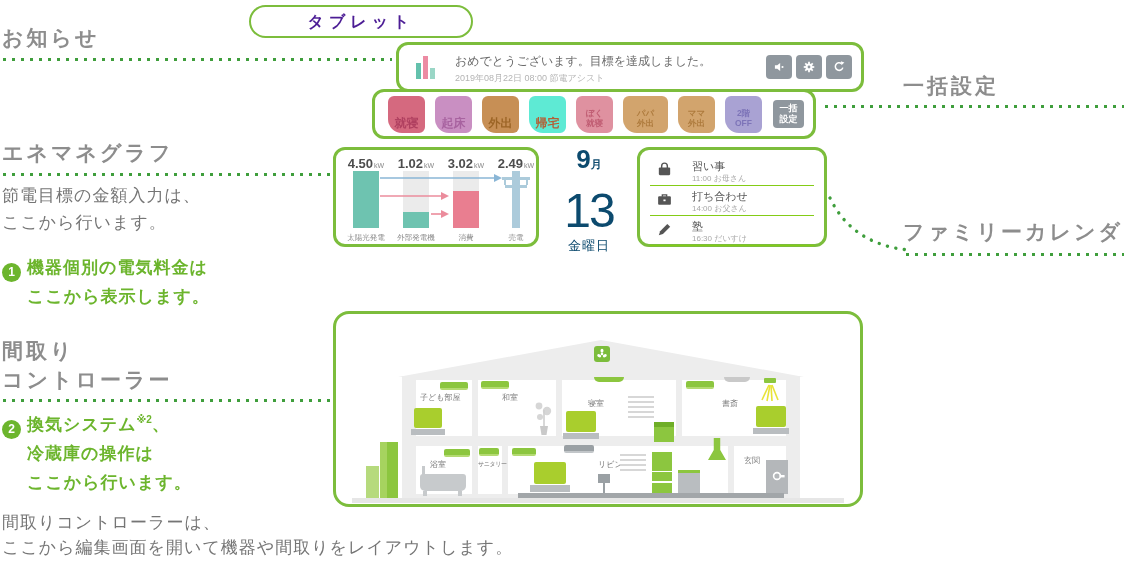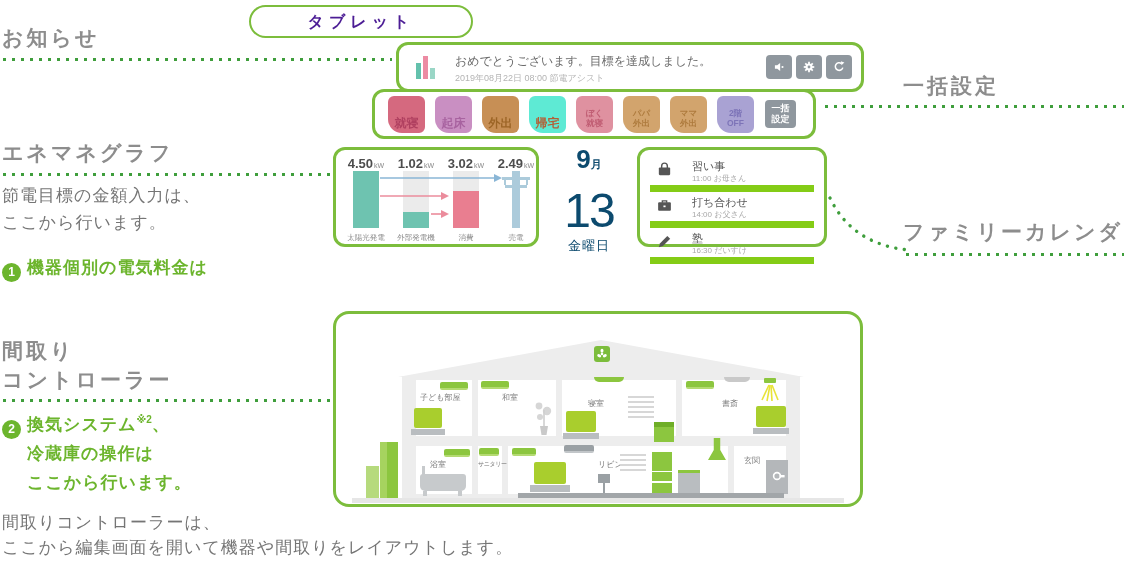--- a/index.html
+++ b/index.html
@@ -46,21 +46,21 @@
   .gfill{position:absolute;left:0;bottom:0;width:100%;}
   .glabel{position:absolute;top:83px;width:56px;text-align:center;font-size:7.5px;color:#8a8a8a;white-space:nowrap;}
   .polebar{position:absolute;background:#accbdb;}
   
   #date-block{position:absolute;left:549px;top:146px;width:80px;text-align:center;color:#0c4a6e;}
   .dmonth{font-size:26px;font-weight:bold;line-height:1;}
   .dmonth .u{font-size:11px;font-weight:bold;}
   .dday{font-size:48px;font-weight:normal;line-height:0.95;letter-spacing:-2px;margin-top:16px;}
   .dweek{font-size:13px;margin-top:3px;letter-spacing:1px;}
   
-  .crow{position:relative;height:29px;border-bottom:7px solid #84cc16;}
+  .crow{position:relative;height:29px;border-bottom:1px solid #84cc16;}
   .cicon{position:absolute;left:6px;top:5px;}
   .ctitle{position:absolute;left:42px;top:3px;font-size:11px;color:#555;}
   .cmeta{position:absolute;left:42px;top:17px;font-size:8px;color:#a8a8a8;}
   
   #house{overflow:hidden;border-radius:16px;padding-left:12px;}
   .roof{position:absolute;left:62px;top:26px;width:406px;height:37px;background:#ededed;
         clip-path:polygon(0 100%,50% 0,100% 100%);}
   .housebody{position:absolute;left:66px;top:62px;width:398px;height:124px;background:#ededed;}
   .room{position:absolute;background:#fff;}
   .rlabel{position:absolute;font-size:8px;color:#777;white-space:nowrap;}
@@ -85,20 +85,21 @@
 
   <div class="h-gray" style="left:903px;top:72px;">一括設定</div>
   <div class="dotline" style="left:822px;top:104px;width:302px;"></div>
 
   <div class="h-gray" style="left:2px;top:139px;">エネマネグラフ</div>
   <div class="dotline" style="left:0;top:172px;width:330px;"></div>
   <div class="t-gray" style="left:2px;top:184px;">節電目標の金額入力は、</div>
   <div class="t-gray" style="left:2px;top:211px;">ここから行います。</div>
 
   <div class="t-green" style="left:2px;top:256px;"><span class="numball">1</span><span>機器個別の電気料金は</span></div>
+  <div class="t-green" style="left:27px;top:285px;">ここから表示します。</div>
 
   <div class="h-gray" style="left:2px;top:337px;">間取り</div>
   <div class="h-gray" style="left:2px;top:366px;">コントローラー</div>
   <div class="dotline" style="left:0;top:398px;width:330px;"></div>
 
   <div class="t-green" style="left:2px;top:413px;"><span class="numball">2</span><span>換気システム</span><sup class="note">※2</sup><span>、</span></div>
   <div class="t-green" style="left:27px;top:442px;">冷蔵庫の操作は</div>
   <div class="t-green" style="left:27px;top:471px;">ここから行います。</div>
 
   <div class="t-gray" style="left:2px;top:511px;">間取りコントローラーは、</div>
@@ -154,21 +155,21 @@
     <div class="scene-btn" style="background: rgb(199, 143, 85);">
         <span class="scene-label" style="color: rgb(156, 101, 38);">外出</span>
       </div>
     <div class="scene-btn" style="background: #5eead4;">
         <span class="scene-label" style="color: rgb(179, 95, 54);">帰宅</span>
       </div>
     <div class="scene-btn two" style="background: rgb(223, 145, 160);">
         <span class="scene-label" style="color: rgb(192, 93, 115);">ぼく
 就寝</span>
       </div>
-    <div class="scene-btn two" style="background: rgb(210, 164, 109);">
+    <div class="scene-btn two" style="background: rgb(210, 164, 109); padding-left: 8px;">
         <span class="scene-label" style="color: rgb(173, 122, 60);">パパ
 外出</span>
       </div>
     <div class="scene-btn two" style="background: rgb(210, 164, 109);">
         <span class="scene-label" style="color: rgb(173, 122, 60);">ママ
 外出</span>
       </div>
     <div class="scene-btn two" style="background: rgb(169, 162, 211);">
         <span class="scene-label" style="color: rgb(125, 116, 184);">2階
 OFF</span>

